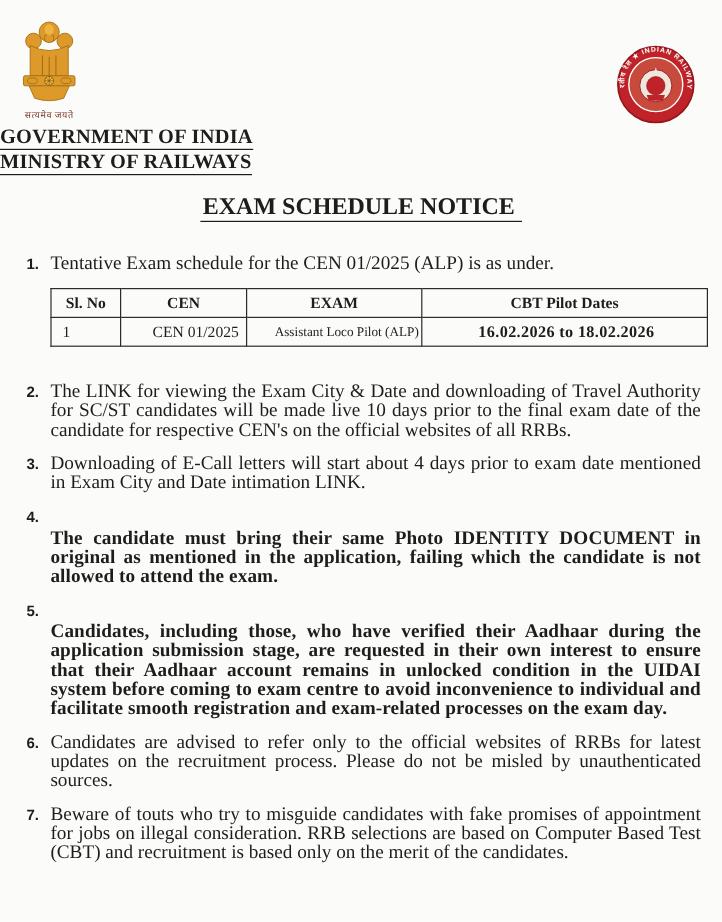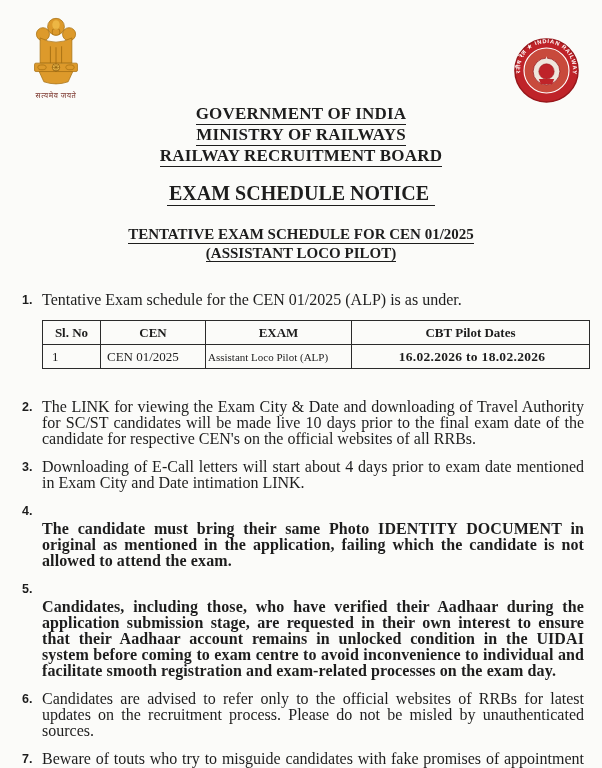--- a/index.html
+++ b/index.html
@@ -6,30 +6,30 @@
   .page {
     position:relative;
     width:602px; height:768px;
     background:var(--page-bg,#fbfbf9);
     font-family:"Liberation Serif", serif;
     color:var(--text,#1d1d1d);
     overflow:hidden;
   }
 
   
-  .emblem { position:absolute; left:23px; top:12px; width:66px; text-align:center; }
+  .emblem { position:absolute; left:8px; top:12px; width:66px; text-align:center; }
   .emblem svg { width:56px; height:78px; display:block; margin:0 auto; }
   .emblem-caption {
     font-size:7.5px; line-height:9px; margin-top:1px;
     color:var(--emblem-caption,#7a332a); white-space:nowrap; letter-spacing:0.5px;
   }
   .rail-logo { position:absolute; right:22px; top:37px; width:67px; height:67px; }
 
   .gov-headings {
-    padding-top:103px; text-align:center;
+    padding-top:103px; text-align:left;
     font-size:17px; font-weight:bold; line-height:21px; letter-spacing:0.2px;
   }
   .uline { border-bottom:1.8px solid currentColor; padding-bottom:0.5px; }
 
   .notice-title { margin-top:18px; text-align:center; font-size:20px; font-weight:bold; line-height:19px; }
   .notice-title .uline { padding:0 6px 1px 2px; }
 
   .notice-subtitle { margin-top:22px; text-align:center; font-size:15px; font-weight:bold; line-height:18.5px; }
 
   
@@ -48,21 +48,21 @@
     border-collapse:collapse; table-layout:fixed;
     width:548px; margin:0 0 30px 20px;
     font-size:13px;
   }
   .schedule-table th, .schedule-table td {
     border:1.5px solid var(--table-border,#2b2b2b);
     padding:2.5px 6px; line-height:18px;
     overflow:hidden; white-space:nowrap;
   }
   .schedule-table th { font-weight:bold; text-align:center; }
-  .schedule-table td { text-align:left; }
+  .schedule-table td { text-align:right; }
   .schedule-table td:first-child { text-align:left; padding-left:9px; }
   .schedule-table td:nth-child(3) { font-size:11px; padding:2.5px 2px; }
   .schedule-table td:last-child {
     font-weight:bold; text-align:center; padding-left:9px;
     font-size:13.5px; letter-spacing:0.3px;
   }
 </style>
 </head>
 <body>
 
@@ -105,31 +105,26 @@
     <path d="M35,20 L37,26 L33,26 Z" fill="#efe6dc"></path>
     <path d="M27,44 L43,44 L41,49 L29,49 Z" fill="#bf2329"></path>
     <text font-size="6" font-weight="bold" fill="#ffffff" letter-spacing="0.8" font-family="Liberation Sans, sans-serif">
       <textPath href="#ringArc" startOffset="50%" text-anchor="middle">भारतीय रेल ★ INDIAN RAILWAYS</textPath>
     </text>
   </svg>
 
   <div class="gov-headings">
     <div><span class="uline">GOVERNMENT OF INDIA</span></div>
     <div><span class="uline">MINISTRY OF RAILWAYS</span></div>
-    <div><span class="uline">RAILWAY RECRUITMENT BOARD</span></div>
   </div>
 
   <div class="notice-title">
     <span class="uline">EXAM SCHEDULE NOTICE</span>
   </div>
 
-  <div class="notice-subtitle">
-    <div><span class="uline">TENTATIVE EXAM SCHEDULE FOR CEN 01/2025</span></div>
-    <div><span class="uline">(ASSISTANT LOCO PILOT)</span></div>
-  </div>
 
   <div id="notice-items">
       <div class="item">
         <span class="num">1.</span>
         <div class="txt">Tentative Exam schedule for the CEN 01/2025 (ALP) is as under.</div>
       </div>
     <table class="schedule-table">
       <colgroup>
         <col style="width:58px">
           <col style="width:105px">

